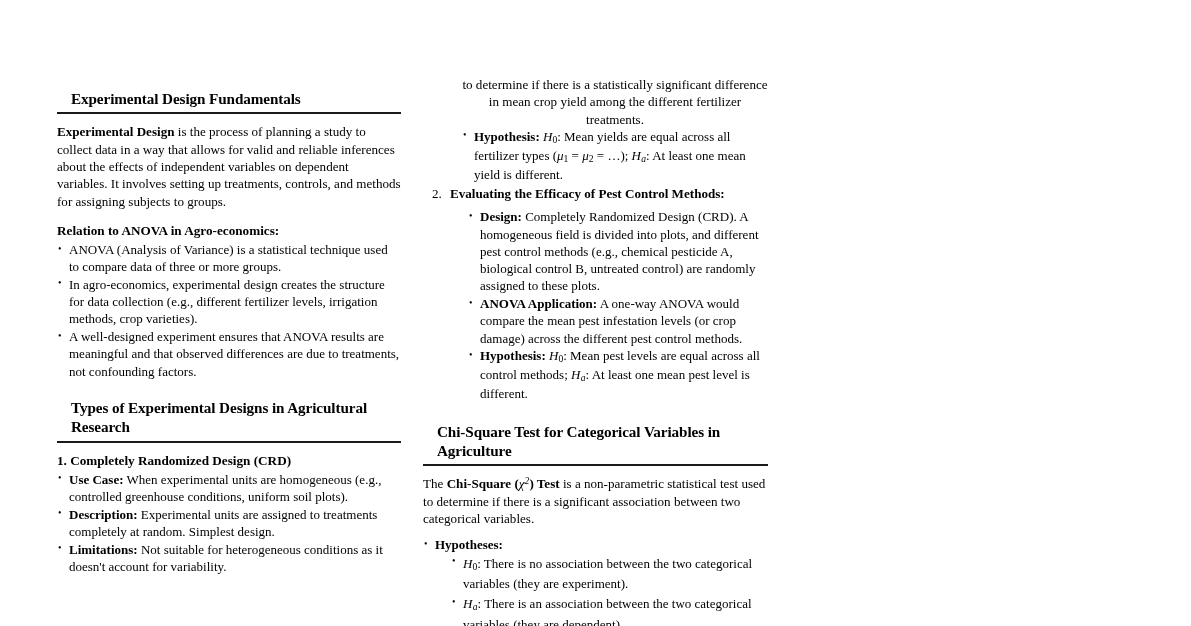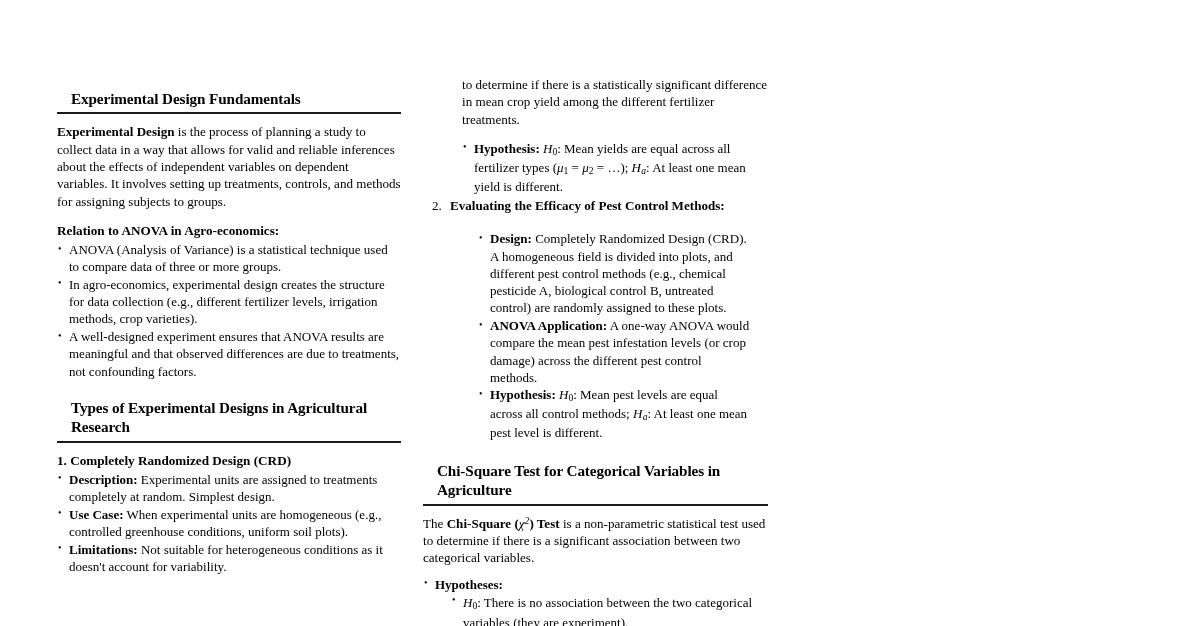--- a/index.html
+++ b/index.html
@@ -154,44 +154,44 @@
         <li>ANOVA (Analysis of Variance) is a statistical technique used to compare data of three or more groups.</li>
         <li>In agro-economics, experimental design creates the structure for data collection (e.g., different fertilizer levels, irrigation methods, crop varieties).</li>
         <li>A well-designed experiment ensures that ANOVA results are meaningful and that observed differences are due to treatments, not confounding factors.</li>
       </ul>
 
       <h1 class="doc-h" style="margin-top:18px;">Types of Experimental Designs in Agricultural Research</h1>
       <hr class="rule">
 
       <h2 class="sub-h" style="margin-top:4px;">1. Completely Randomized Design (CRD)</h2>
       <ul class="blist">
+        <li><span class="lead-bold">Use Case:</span><span> When experimental units are homogeneous (e.g., controlled greenhouse conditions, uniform soil plots).</span></li>
         <li><span class="lead-bold">Description:</span><span> Experimental units are assigned to treatments completely at random. Simplest design.</span></li>
-        <li><span class="lead-bold">Use Case:</span><span> When experimental units are homogeneous (e.g., controlled greenhouse conditions, uniform soil plots).</span></li>
         <li><span class="lead-bold">Limitations:</span><span> Not suitable for heterogeneous conditions as it doesn't account for variability.</span></li>
       </ul>
 
     </div>
   </div>
 
   <div class="col col-right">
     <div class="col-inner">
 
-      <p class="para para-tight" style="padding-left:39px; margin-bottom:12px;">to determine if there is a statistically significant difference in mean crop yield among the different fertilizer treatments.</p>
+      <p class="para para-tight" style="padding-left:39px; margin-bottom:0;text-align:center;">to determine if there is a statistically significant difference in mean crop yield among the different fertilizer treatments.</p>
 
       <ul class="blist" style="padding-left:39px; margin:0;">
         <li style="line-height:1.43;"><span class="lead-bold">Hypothesis:</span>
           <span class="mi">H</span><span class="mnum">0</span><span>: Mean yields are equal across all fertilizer types (</span><span class="mi">μ</span><span class="mnum">1</span><span> = </span><span class="mi">μ</span><span class="mnum">2</span><span> = …); </span><span class="mi">H</span><span class="msub">a</span><span>: At least one mean yield is different.</span>
         </li>
       </ul>
 
       <ol class="nlist" style="margin-top:1px;">
         <li>
           <span class="num">2.</span><span class="item-head">Evaluating the Efficacy of Pest Control Methods:</span>
 
-          <ul class="blist" style="margin:16px; padding-left:12px;">
+          <ul class="blist" style="margin:6px; padding-left:12px;">
             <li><span class="lead-bold">Design:</span><span> Completely Randomized Design (CRD). A homogeneous field is divided into plots, and different pest control methods (e.g., chemical pesticide A, biological control B, untreated control) are randomly assigned to these plots.</span></li>
             <li><span class="lead-bold">ANOVA Application:</span><span> A one-way ANOVA would compare the mean pest infestation levels (or crop damage) across the different pest control methods.</span></li>
             <li style="line-height:1.43;"><span class="lead-bold">Hypothesis:</span>
               <span class="mi">H</span><span class="mnum">0</span><span>: Mean pest levels are equal across all control methods; </span><span class="mi">H</span><span class="msub">a</span><span>: At least one mean pest level is different.</span>
             </li>
           </ul>
         </li>
       </ol>
 
       <h1 class="doc-h" style="margin-top:18px;">Chi-Square Test for Categorical Variables in Agriculture</h1>

